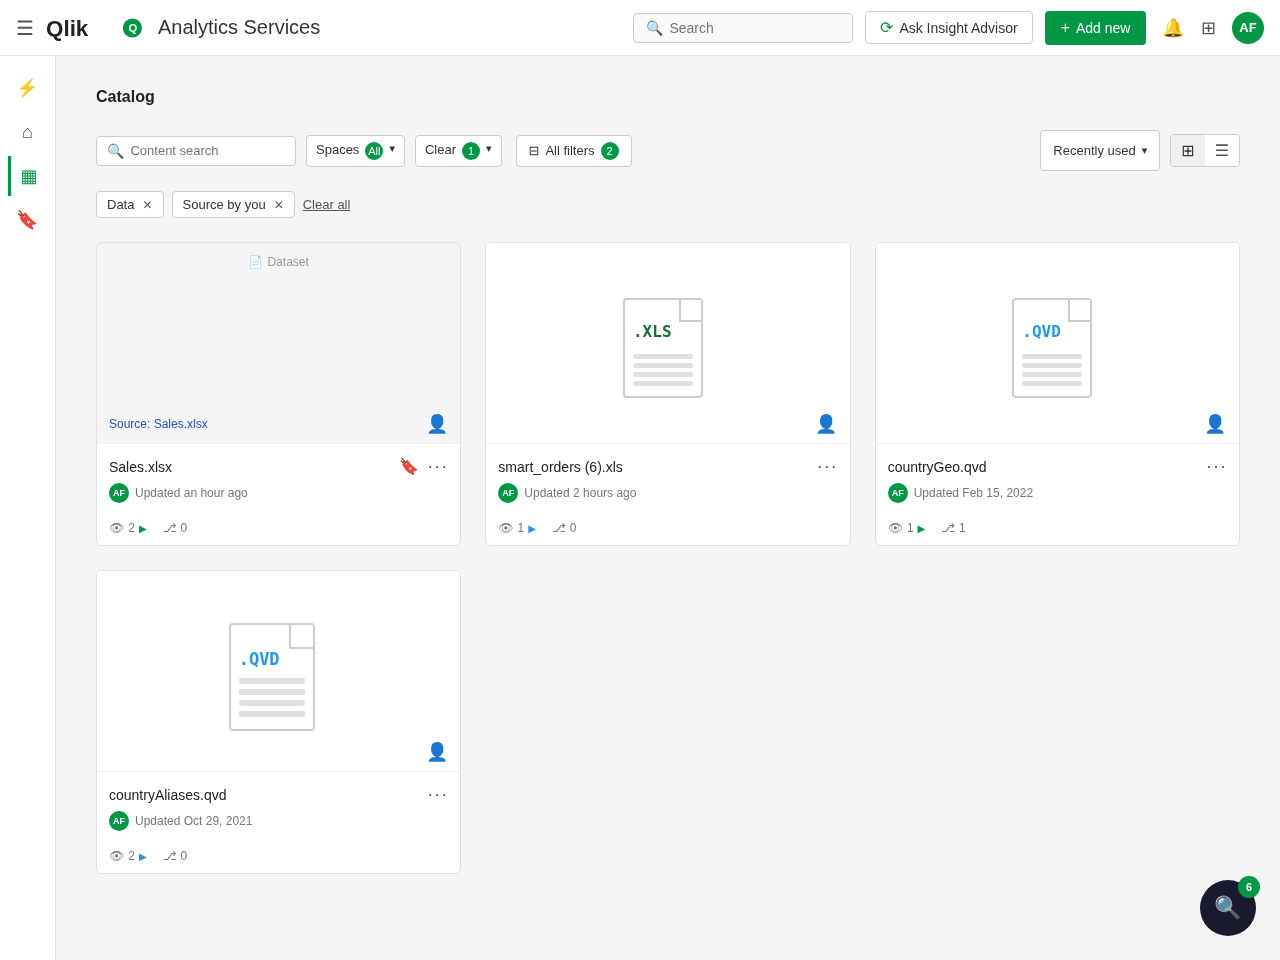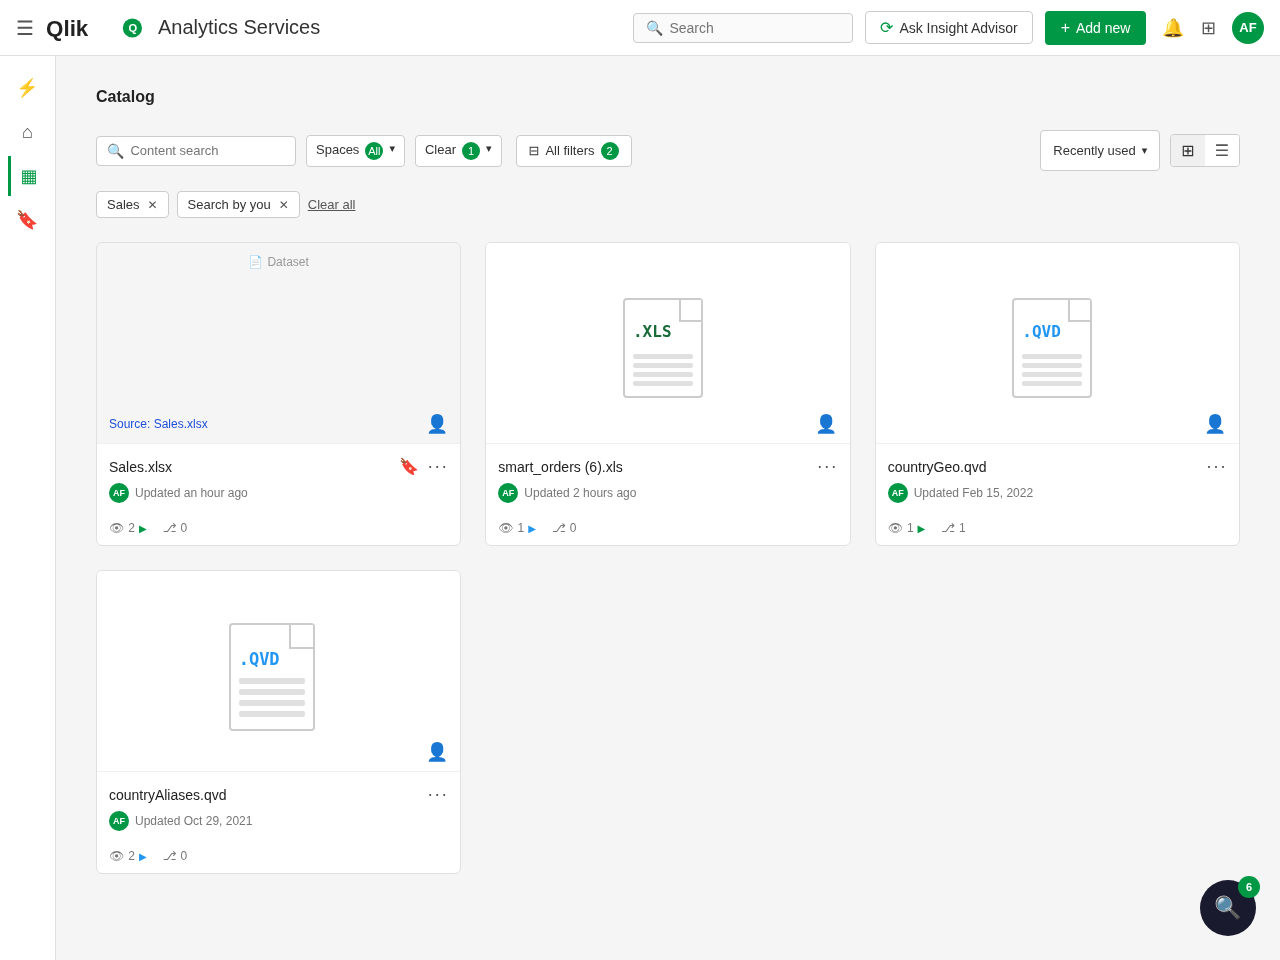--- a/index.html
+++ b/index.html
@@ -249,25 +249,25 @@
       <span class="chevron">▾</span>
     </button>
     <div class="view-toggle">
       <button class="view-btn active" title="Grid view">⊞</button>
       <button class="view-btn" title="List view">☰</button>
     </div>
   </div>
 
   <div class="active-filters">
     <div class="filter-tag active-tag">
-      <span>Sales</span>
+      <span>Data</span>
       <span class="remove">✕</span>
     </div>
     <div class="filter-tag active-tag">
-      <span>Search by you</span>
+      <span>Source by you</span>
       <span class="remove">✕</span>
     </div>
     <button class="clear-all-btn">Clear all</button>
   </div>
 
   <div class="card-grid">
 
     <div class="card hovered">
       <div class="card-preview">
         <div class="card-label">

